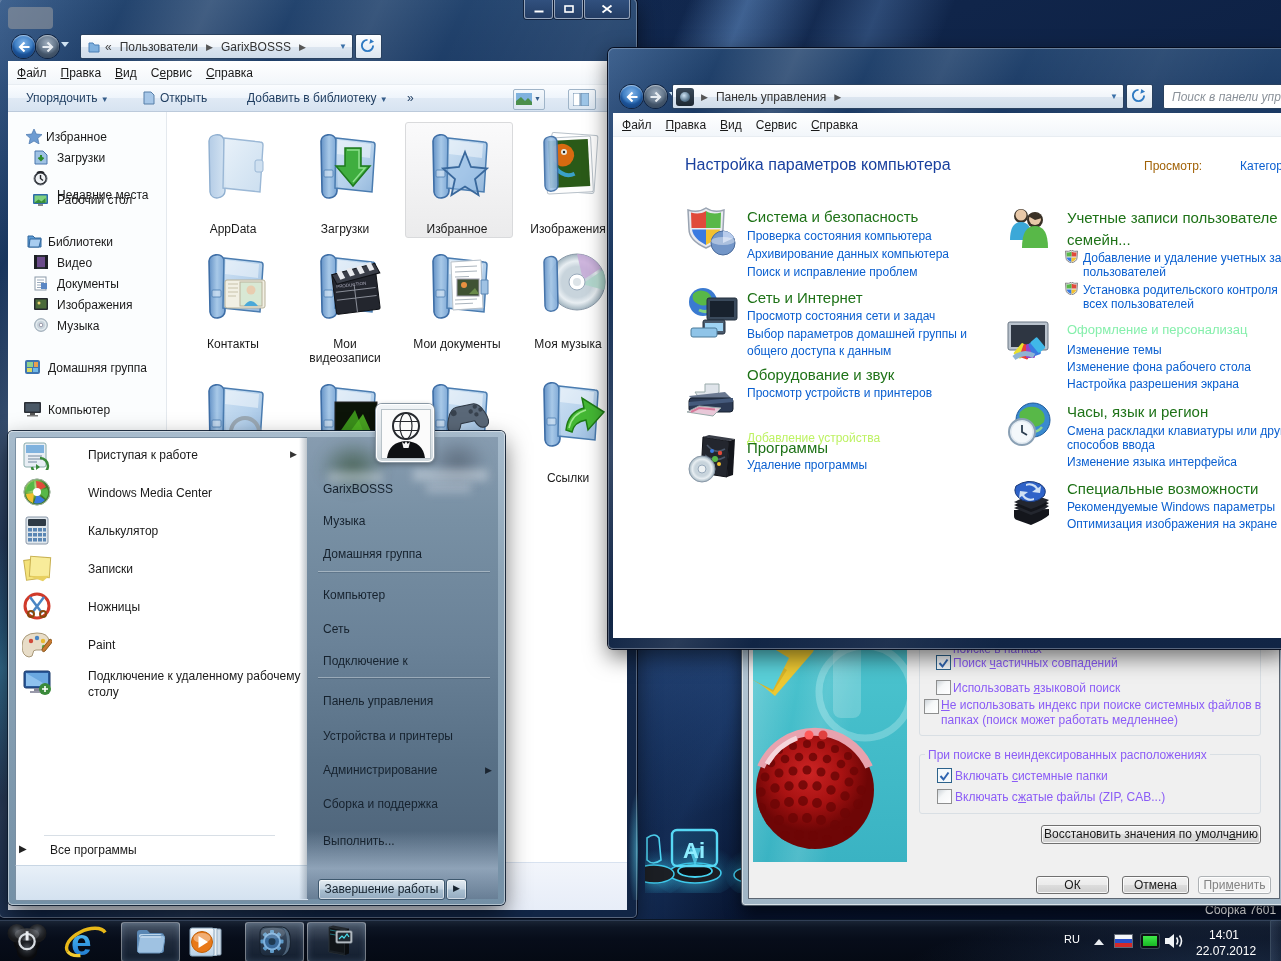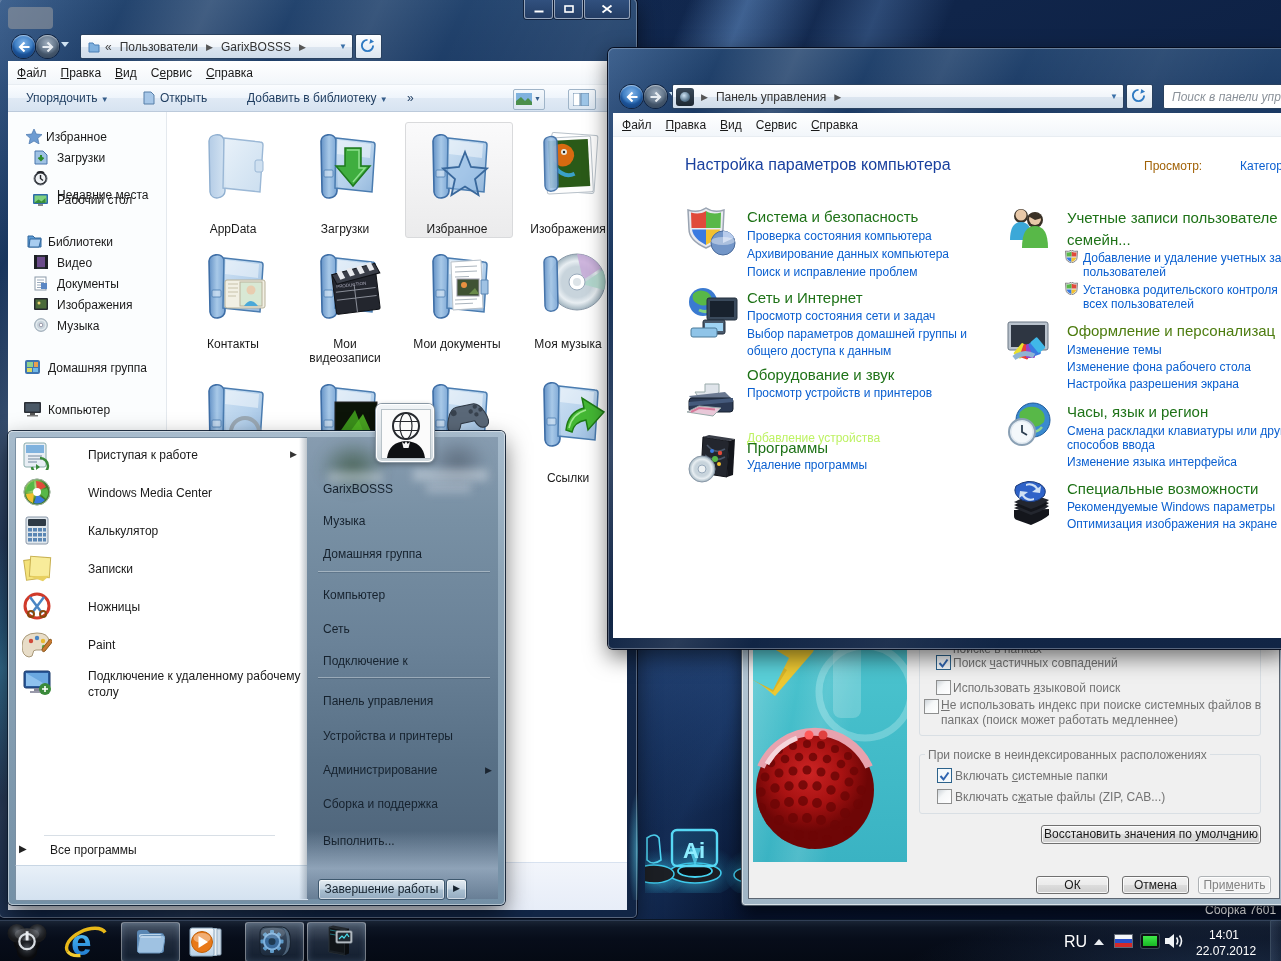--- a/index.html
+++ b/index.html
@@ -43,21 +43,21 @@
  font-size:12px;color:#8a9199;font-style:italic;display:flex;align-items:center;}
 .menubar{position:absolute;background:linear-gradient(180deg,#ffffff,#f2f6fa);font-size:12px;color:#1a1a1a;display:flex;align-items:center;border-bottom:1px solid #e8edf2;}
 .menubar span{margin-right:7px;margin-left:7px;}
 .menubar u{text-decoration:underline;}
 .lbl{position:absolute;font-size:12px;color:#1a1a1a;text-align:center;width:110px;}
 #cpcats div,#cpc .abs{white-space:nowrap;}
 
 .btn7{position:absolute;border:1px solid #707070;border-radius:3px;font-size:12px;color:#1a1a1a;text-align:center;
  background:linear-gradient(180deg,#f2f2f2 0%,#ebebeb 50%,#dddddd 50%,#cfcfcf 100%);box-shadow:inset 0 0 0 1px rgba(255,255,255,.8);}
 .cb{position:absolute;width:13px;height:13px;border:1px solid #8e8f8f;background:linear-gradient(135deg,#cdd3d8,#f5f7f8 40%,#fff);}
-.dtxt{position:absolute;font-size:12px;color:#737373;white-space:nowrap;}
+.dtxt{position:absolute;font-size:12px;color:#8b5cf6;white-space:nowrap;}
 .smr{color:#16222e;white-space:nowrap;}
 .tbbtn{border:1px solid rgba(255,255,255,.4);border-radius:3px;background:linear-gradient(180deg,rgba(190,210,230,.35),rgba(120,150,185,.22) 50%,rgba(60,90,125,.25));box-shadow:inset 0 0 6px rgba(160,190,225,.25);}
 </style></head>
 <body>
 <div id="desk" class="abs">
     <div class="streak1"></div>
     <div class="streak2"></div>
     <div class="streak3"></div>
   </div>
 <div class="abs sborka">Сборка 7601</div>
@@ -637,21 +637,21 @@
       <rect x="5" y="5" width="34" height="22" fill="#2e3642"></rect>
    <g transform="translate(20 18)">
         <rect x="0" y="6" width="9" height="14" rx="1.5" fill="#e8e030" transform="rotate(40)"></rect>
         <rect x="0" y="6" width="9" height="14" rx="1.5" fill="#e8403a" transform="rotate(20)"></rect>
         <rect x="0" y="6" width="9" height="14" rx="1.5" fill="#9a40c8" transform="rotate(0)"></rect>
         <rect x="0" y="6" width="9" height="14" rx="1.5" fill="#3a7ae0" transform="rotate(-20)"></rect>
         <rect x="0" y="6" width="9" height="14" rx="1.5" fill="#40b8e8" transform="rotate(-40)"></rect>
       </g>
    <path d="M8 38 q10 -8 20 -2" stroke="#8fb4d4" stroke-width="5" fill="none"></path>
   </svg>
-  <div class="abs" style="left:459px;top:274px;font-size:15px;color:#4d7c0f;">Оформление и персонализац</div>
+  <div class="abs" style="left:459px;top:274px;font-size:13px;color:#86efac;">Оформление и персонализац</div>
   <div class="abs" style="left:459px;top:295px;color:#0a5fd0;">Изменение темы</div>
   <div class="abs" style="left:459px;top:312px;color:#0a5fd0;">Изменение фона рабочего стола</div>
   <div class="abs" style="left:459px;top:329px;color:#0a5fd0;">Настройка разрешения экрана</div>
   <svg class="abs" style="left:398px;top:352px;" width="50" height="50">
    <circle cx="27" cy="20" r="17" fill="#3a8ad0" stroke="#1e5a9a"></circle>
       <path d="M14 12 q8 -8 18 -4 q9 5 6 14 q-8 8 -17 3 q-10 -5 -7 -13z" fill="#58b848"></path>
       <path d="M20 30 q10 5 16 -3" stroke="#8fd48f" stroke-width="2.5" fill="none"></path>
    <circle cx="16" cy="32" r="13" fill="#dfe8f0" stroke="#8aa0b4" stroke-width="2"></circle>
       <circle cx="16" cy="32" r="10.5" fill="#f4f8fb"></circle>
    <path d="M16 25 v7 l5 3" stroke="#2c3e50" stroke-width="1.8" fill="none"></path>
@@ -911,21 +911,21 @@
   <path d="M10 3 L26 6 L26 31 L10 28 Z" fill="#101418" stroke="#2a3238"></path>
   <path d="M10 3 L14 1.5 L30 4.5 L26 6 Z" fill="#23282e"></path>
   <path d="M26 6 L30 4.5 L30 29.5 L26 31 Z" fill="#0a0d10"></path>
   <path d="M11 6 l14 2.5 M11 10 l14 2.5" stroke="#2fb8c8" stroke-width=".8" opacity=".7"></path>
   <rect x="17" y="7" width="16" height="12" rx="1" fill="#d8dee4" stroke="#8a949c"></rect>
   <rect x="18.5" y="8.5" width="13" height="9" fill="#202830"></rect>
   <path d="M20 15 l3 -3 2 2 3 -4 2 3" stroke="#4ae0f0" stroke-width="1.2" fill="none"></path>
   <path d="M10 28 l16 3 v-2 l-16 -3z" fill="#1a2026"></path>
  </svg>
 
- <div class="abs" style="left:1064px;top:13px;color:#fff;font-size:16px;">RU</div>
+ <div class="abs" style="left:1064px;top:13px;color:#fff;font-size:11px;">RU</div>
  <div class="abs" style="left:1094px;top:19px;width:0;height:0;border-left:5px solid transparent;border-right:5px solid transparent;border-bottom:6px solid #e8ecf0;"></div>
  <div class="abs" style="left:1115px;top:15px;width:17px;height:12px;box-shadow:0 0 0 1px rgba(255,255,255,.35);">
    <div style="height:4px;background:#f4f6f8;"></div>
       <div style="height:4px;background:#2a50c8;"></div>
       <div style="height:4px;background:#d42a28;"></div>
  </div>
  <div class="abs" style="left:1141px;top:14px;width:18px;height:14px;border-radius:2px;background:#0c1014;box-shadow:0 0 0 1px #3a4a56;">
    <div style="position:absolute;left:2px;top:2px;width:14px;height:10px;background:linear-gradient(180deg,#3fe84a,#18b824);"></div>
  </div>
  <svg class="abs" style="left:1163px;top:13px;" width="20" height="16">

